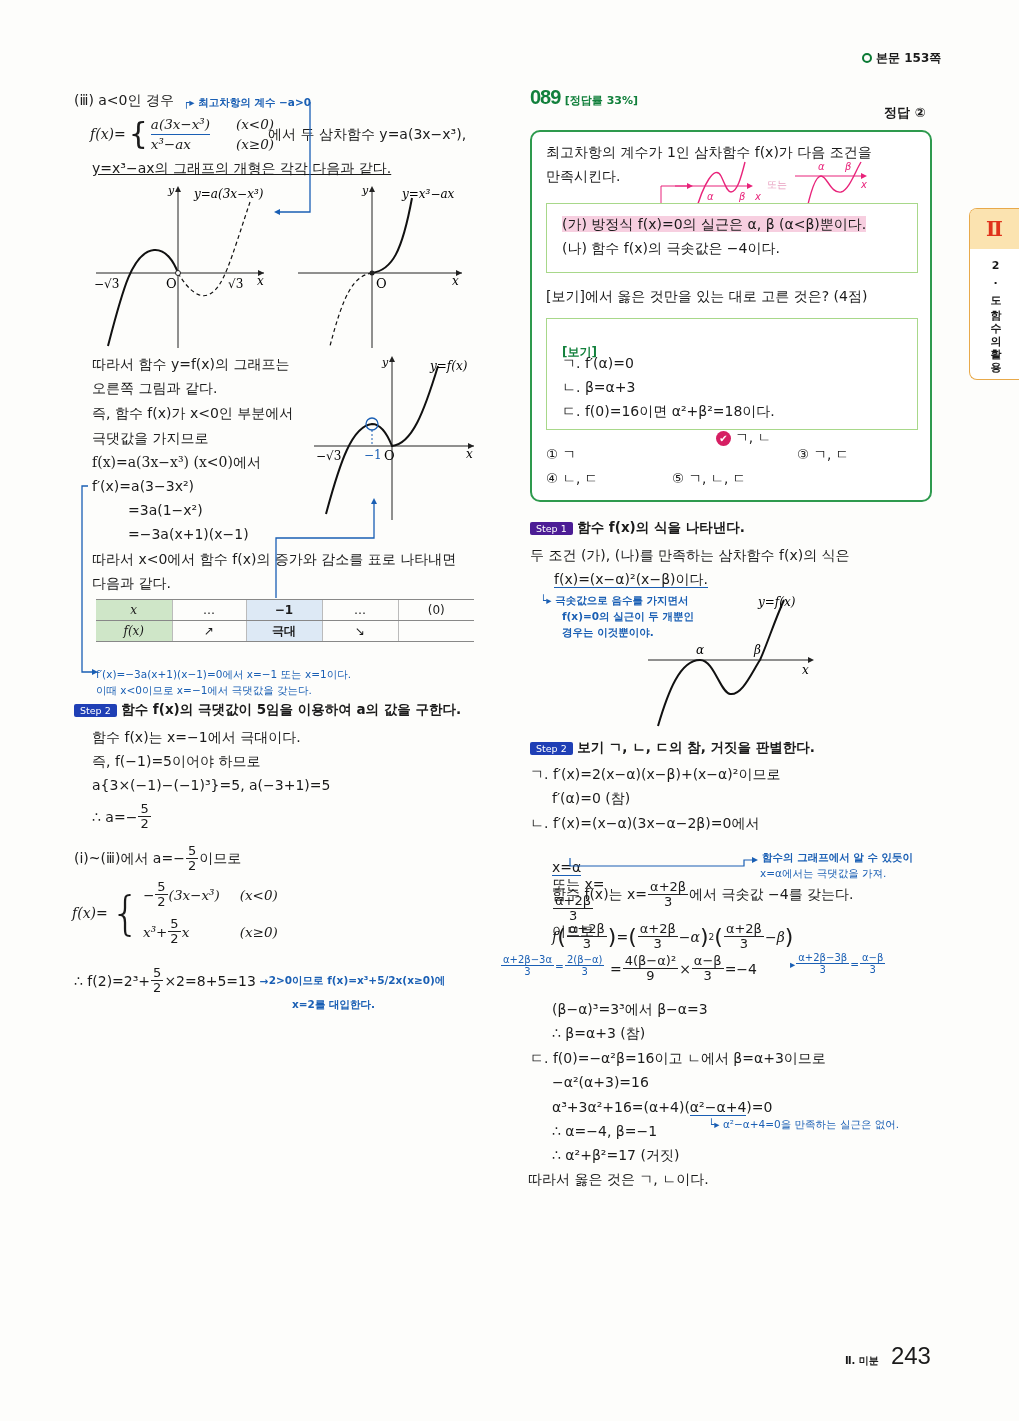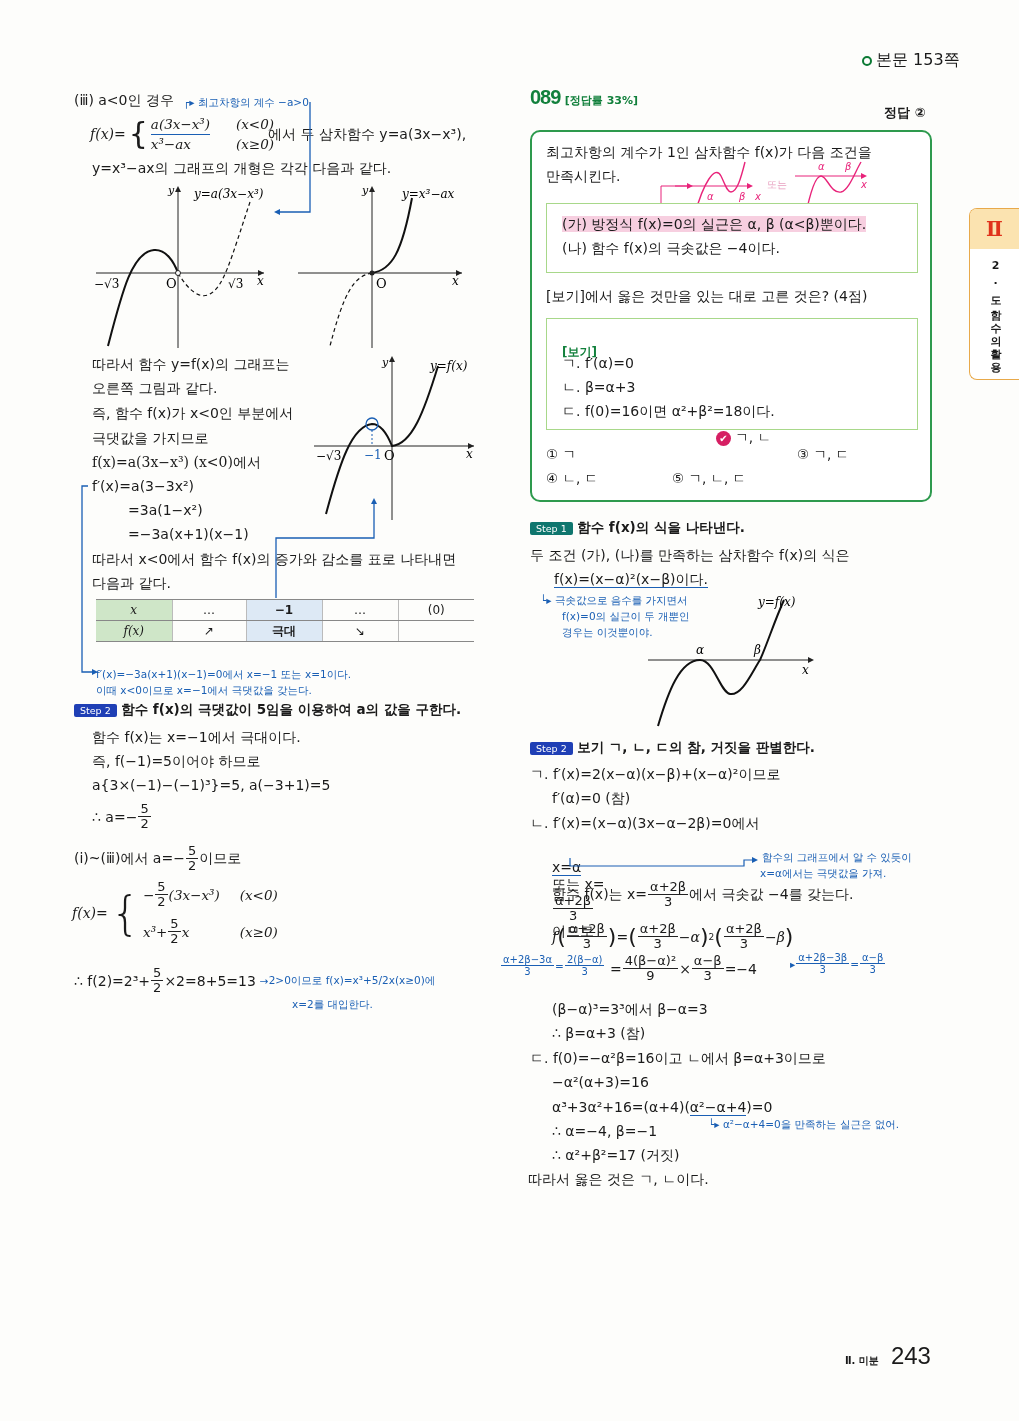--- a/index.html
+++ b/index.html
@@ -1,42 +1,42 @@
 <!DOCTYPE html>
 <html><head>
 <meta charset="utf-8">
 <style>
   * { box-sizing: border-box; margin: 0; padding: 0; }
   html, body { width: 1019px; height: 1421px; background: #fdfdfb; overflow: hidden; }
   body { position: relative; font-family: "DejaVu Sans", "Liberation Sans", sans-serif; color: #1a1a1a; font-size: 14px; }
   .abs { position: absolute; }
   .m { font-family: "DejaVu Serif", "Liberation Serif", serif; font-style: italic; }
-  .note { font-size: 10.5px; color: #1a5fb4; font-weight: normal; }
+  .note { font-size: 10.5px; color: #1a5fb4; font-weight: bold; }
   .line { position: absolute; white-space: nowrap; font-size: 14px; line-height: 20px; }
   .frac { display: inline-flex; flex-direction: column; align-items: center; vertical-align: middle; font-size: 13px; line-height: 14px; margin: 0 1px; }
   .frac .num { border-bottom: 1px solid #222; padding: 0 2px; }
   .frac.small { font-size: 10px; line-height: 11px; }
   .frac.small .num { border-bottom-color: #1a5fb4; }
   .uline { border-bottom: 1.5px solid #1a5fb4; }
   sup { font-size: 9px; }
 
   
-  .ref-tag { font-weight: normal; font-size: 16px; }
+  .ref-tag { font-weight: bold; font-size: 12px; }
   .ref-circle { display: inline-block; width: 10px; height: 10px; border: 2.5px solid #0b7a34; border-radius: 50%; vertical-align: -1px; margin-right: 4px; }
   .qnum { font-size: 20px; font-weight: bold; color: #12803c; font-family: "Liberation Sans", sans-serif; letter-spacing: -1px; }
   .qrate { font-size: 11px; font-weight: bold; color: #12803c; }
   .answer { font-weight: bold; font-size: 13px; }
 
   .prob-box { border: 2px solid #2e9a4e; border-radius: 10px; background: #fff; }
   .cond-box { border: 1.5px solid #a8d88a; background: #fff; }
   .bogi-box { border: 1.5px solid #a8d88a; background: #fff; }
   .pink-hl { background: #f7cfe0; }
   .bogi-title { color: #12803c; font-weight: bold; font-size: 12px; }
 
-  .step1 { background: #0f766e; color: #fff; font-size: 9.5px; padding: 1px 6px; border-radius: 2px; }
+  .step1 { background: #4c1d95; color: #fff; font-size: 9.5px; padding: 1px 6px; border-radius: 2px; }
   .step2 { background: #1f3fb5; color: #fff; font-size: 9.5px; padding: 1px 6px; border-radius: 2px; }
   .step-title { font-weight: bold; font-size: 13.5px; }
 
   
   table.inc { border-collapse: collapse; font-size: 12px; }
   table.inc td { border-top: 1px solid #888; border-bottom: 1px solid #888; border-left: 1px solid #bbb; height: 21px; text-align: center; }
   table.inc td:first-child { border-left: none; background: #cfe6c8; }
   table.inc td.hl { background: #dde9f5; font-weight: bold; }
 
   
@@ -77,21 +77,21 @@
   <span class="m">f(x)=</span>
   <span style="font-size:30px; line-height:40px; margin:0 3px;">{</span>
   <div style="display:grid; grid-template-columns:auto auto; column-gap:26px; font-size:13.5px; line-height:19px;">
     <span class="m uline">a(3x−x³)</span>
     <span class="m">(x&lt;0)</span>
     <span class="m">x³−ax</span>
     <span class="m">(x≥0)</span>
   </div>
 </div>
 <div class="line" style="left:268px; top:124px;">에서 두 삼차함수 y=a(3x−x³),</div>
-<div class="line" style="left:92px; top:158px;">y=x³−ax의 그래프의 개형은 각각 다음과 같다.</div>
+<div class="line" style="left:92px; top:158px;text-decoration:underline;">y=x³−ax의 그래프의 개형은 각각 다음과 같다.</div>
 
 <svg class="abs" style="left:180px; top:100px;" width="140" height="120">
   <path d="M130 2 L130 112 L100 112" stroke="#1a5fb4" stroke-width="1.3" fill="none"></path>
   <path d="M100 109 L94 112 L100 115 Z" fill="#1a5fb4"></path>
 </svg>
 
 <svg class="abs" style="left:92px; top:182px;" width="180" height="166">
   <line x1="4" y1="91" x2="172" y2="91" stroke="#222" stroke-width="1"></line>
   <path d="M172 91 l-6 -3 v6 z" fill="#222"></path>
   <line x1="86" y1="6" x2="86" y2="166" stroke="#222" stroke-width="1"></line>

